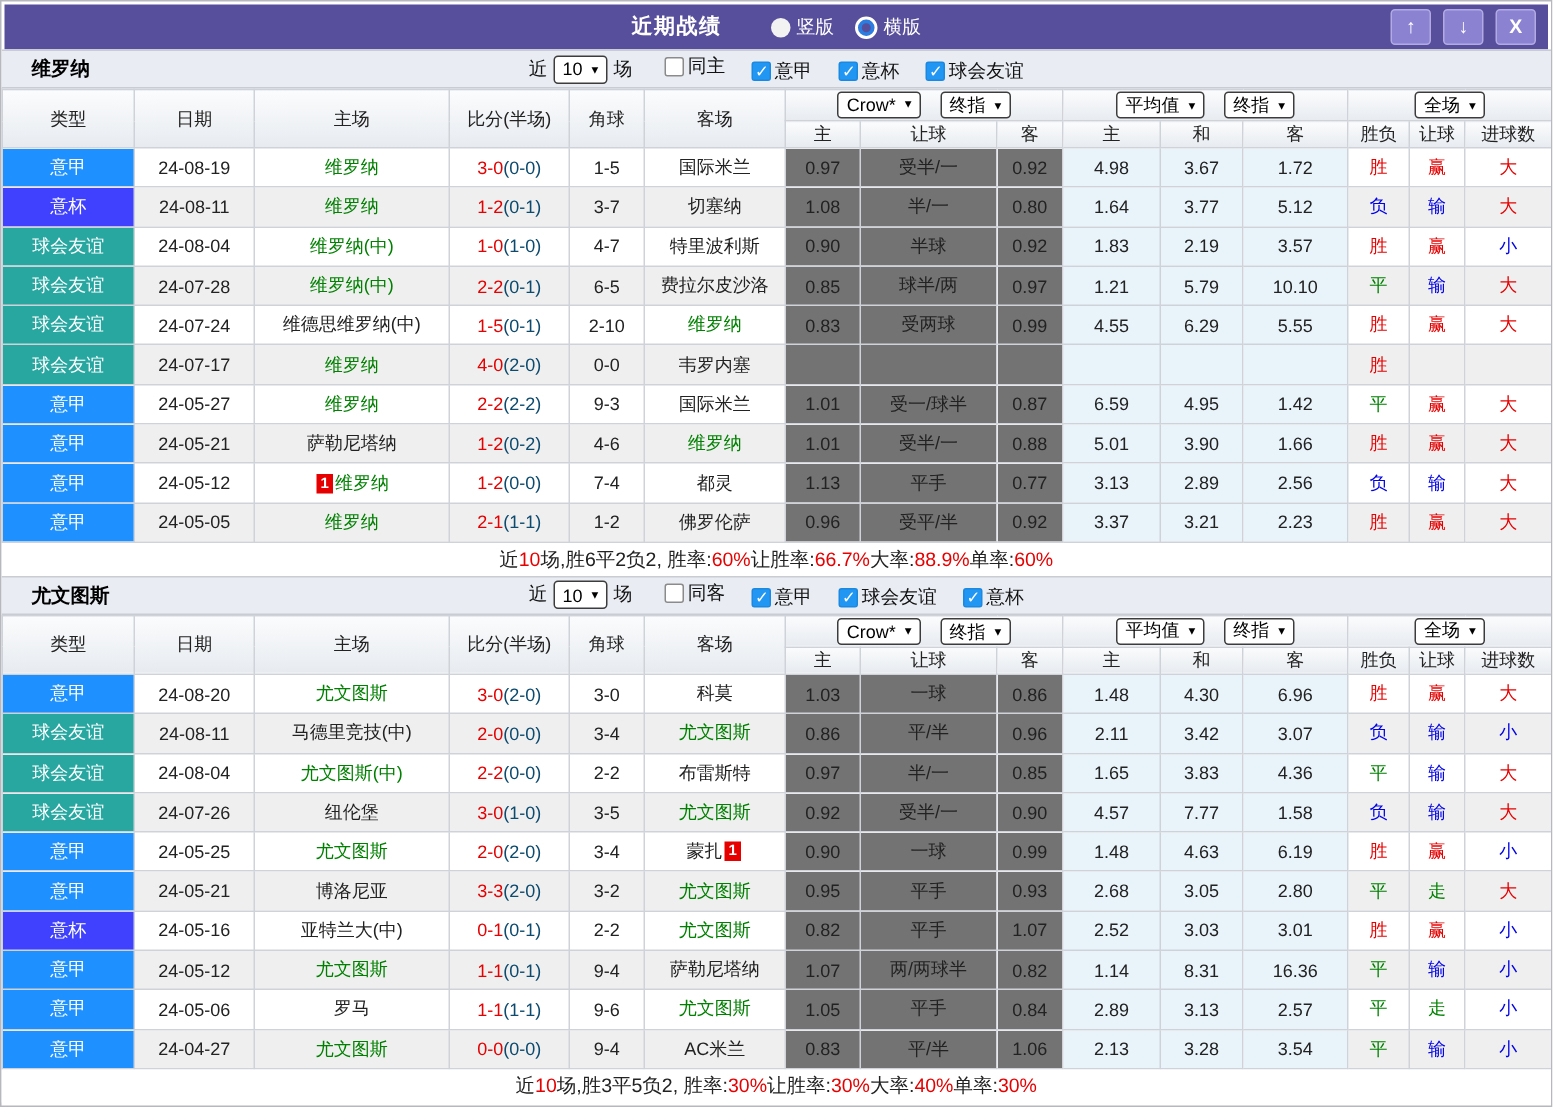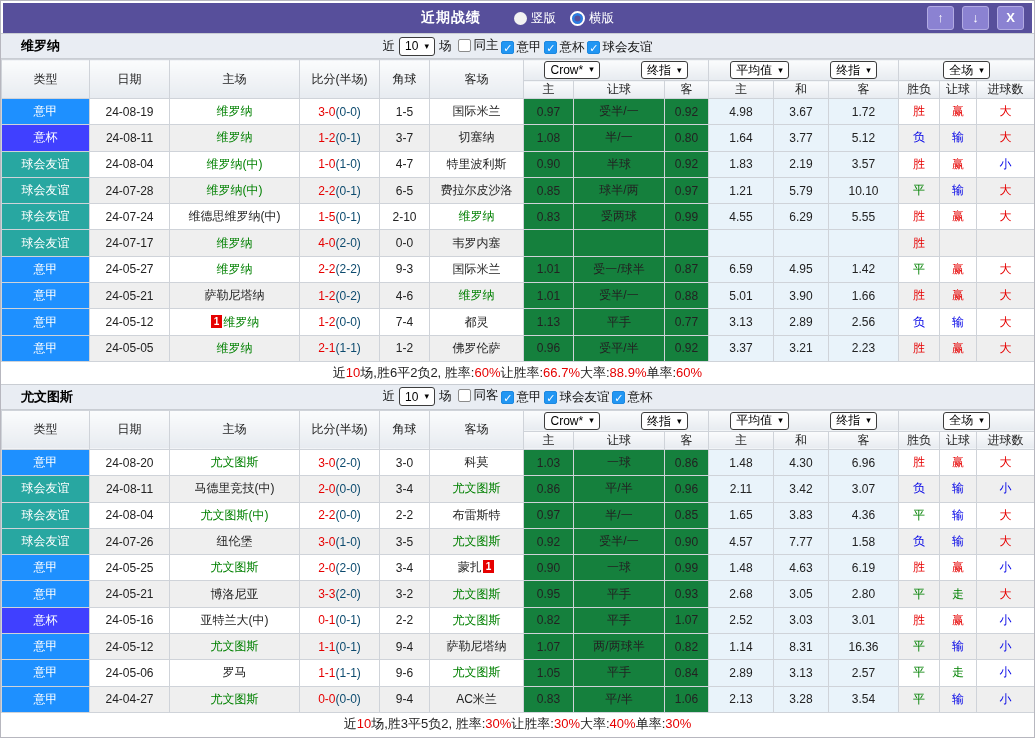--- a/index.html
+++ b/index.html
@@ -22,37 +22,37 @@
 
   
   .filterbar{height:26px;background:#e9edf3;border-top:1px solid #c9cdd3;border-bottom:1px solid #c9cdd3;
              position:relative;display:flex;align-items:center;justify-content:center;font-size:12.5px;color:#111;}
   .team{position:absolute;left:20px;font-weight:bold;font-size:13px;color:#000;}
   .controls{display:inline-flex;align-items:center;gap:4px;}
   .sel{display:inline-flex;align-items:center;background:#fff;border:1px solid #3c3c3c;border-radius:3px;
        padding:0 5px;height:19px;font-size:12px;gap:6px;cursor:pointer;color:#000;white-space:nowrap;}
   .sel i{font-style:normal;}
   .sel .arr{font-size:9px;line-height:1;}
-  .cb{display:inline-flex;align-items:center;margin-left:3px;cursor:pointer;gap:2px;}
+  .cb{display:inline-flex;align-items:center;margin-left:18px;cursor:pointer;gap:2px;}
   .cb .box{width:13px;height:13px;border:1px solid #8b8b8b;background:#fff;border-radius:2px;
            font-size:11px;line-height:12px;text-align:center;color:#fff;font-weight:bold;}
   .cb .box.on{background:#2196f3;border-color:#1d88df;}
 
   
   table{border-collapse:collapse;table-layout:fixed;width:1033px;font-size:12px;border-radius:23px;}
   th,td{border:1px solid #cfd3d9;text-align:center;padding:0;overflow:hidden;white-space:nowrap;color:#222;}
   thead th{background:linear-gradient(#fbfcfd,#e7ebf0);font-weight:normal;}
   thead tr.dd th{height:21px;}
   thead tr.lbl th{height:18px;}
   thead th.span2{height:39px;}
-  .ddc .sel{height:18px;margin:0 19px;}
+  .ddc .sel{height:18px;margin:0 5px;}
   tbody td{height:26.3px;}
   .plain{background:#fff;}
   tr.even .plain{background:#efefef;}
-  .bg-asian{background:#15803d;}
+  .bg-asian{background:#737373;}
   .bg-euro{background:#e9f3fa;}
   td.type{color:#fff;}
   .focus{color:#008000;}
   .ft{color:#e60000;}
   .ht{color:#0c4a6e;}
   .c-r{color:#e60000;}
   .c-b{color:#0000e6;}
   .c-g{color:#008000;}
   .c-k{color:#222;}
   .card{background:#e60000;color:#fff;font-size:10px;font-weight:bold;padding:0 3px;margin:0 1px;

